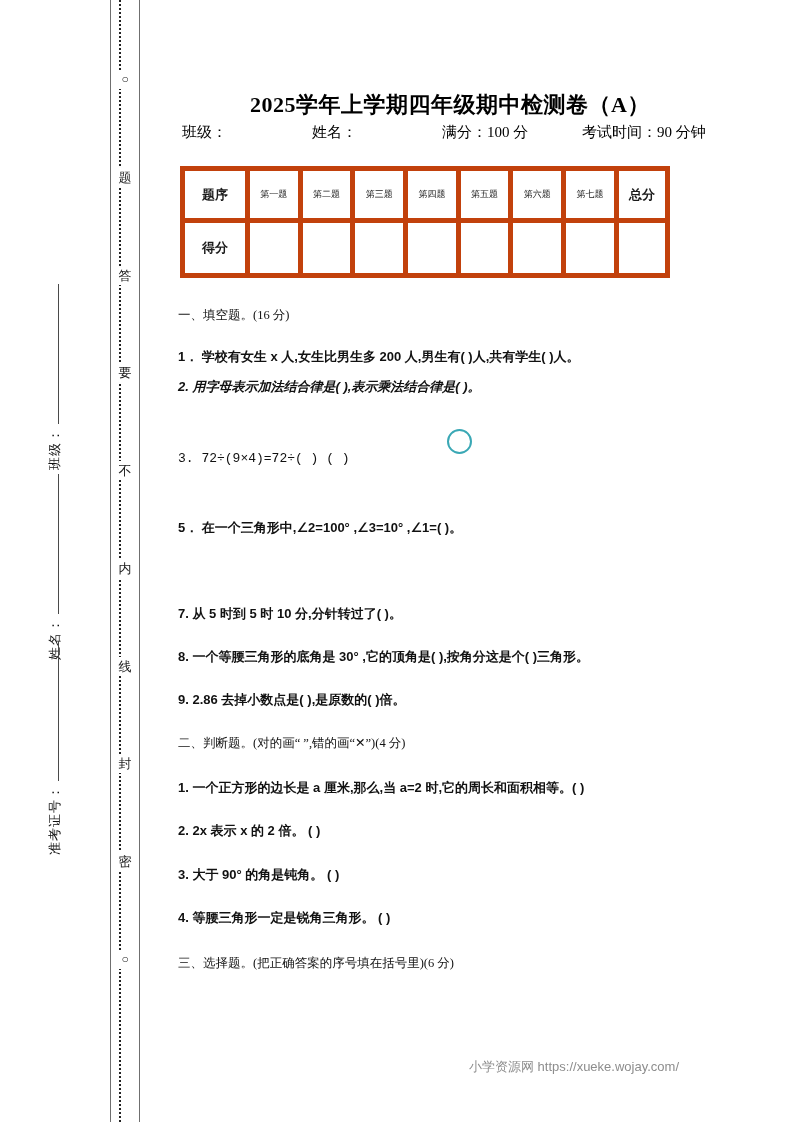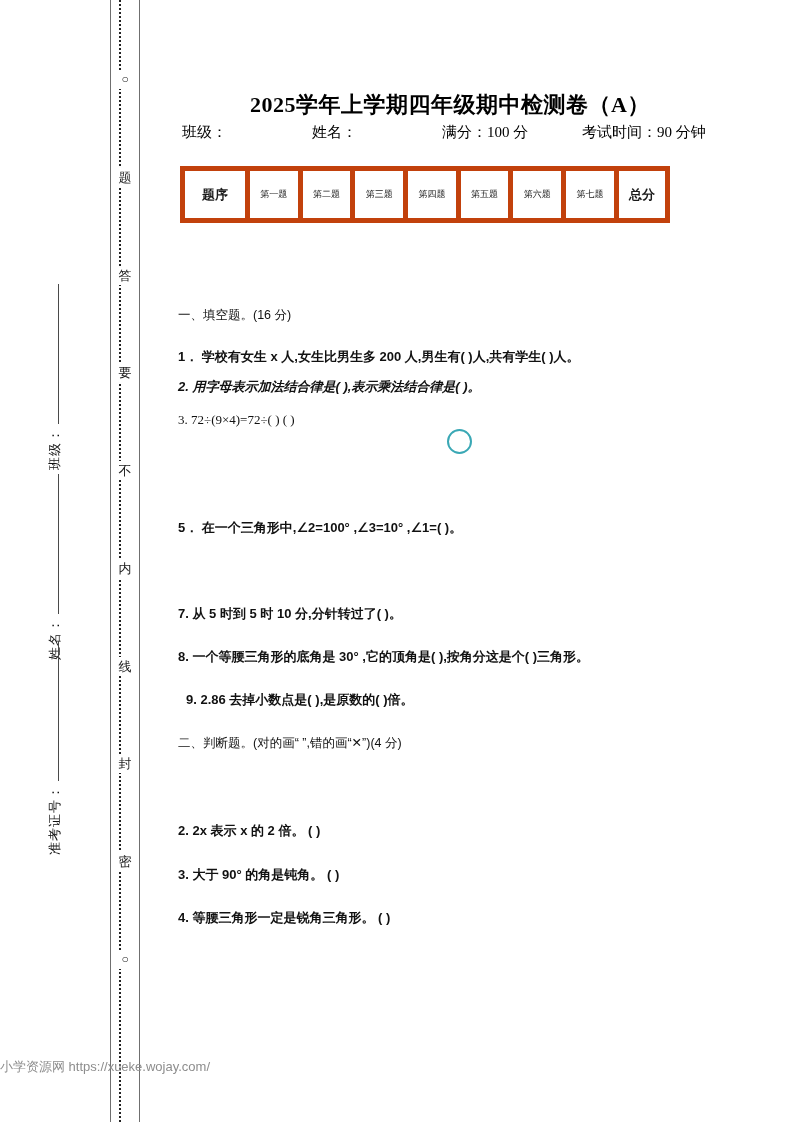--- a/index.html
+++ b/index.html
@@ -125,21 +125,21 @@
   }
   .q{
     position:absolute;left:28px;
     font-size:13px;
     white-space:nowrap;
     color:#111;
     font-family:"Liberation Sans","DejaVu Sans",sans-serif;
     font-weight:bold;
   }
   .section-head{
-    font-family:Liberation Sans, sans-serif;
+    font-family:Liberation Serif, serif;
     font-weight:normal;
     text-align:center;
   }
   .q.serifq{
     font-family:"Liberation Serif","DejaVu Serif",serif;
     font-weight:normal;
   }
 
   
   #circle-annotation{
@@ -147,21 +147,21 @@
     left:297px;top:429px;
     width:21px;height:21px;
     border:2px solid #3aa8b5;
     border-radius:50%;
     background:transparent;
   }
 
   
   #footer-watermark{
     position:absolute;left:0;top:1058px;width:679px;
-    text-align:left;
+    text-align:right;
     font-size:13px;
     color:#8d8d8d;
     font-family:"Liberation Sans","DejaVu Sans",sans-serif;
   }
 </style>
 </head>
 <body>
 
 <div id="seal-margin">
   <div class="seal-rule outer"></div>
@@ -220,34 +220,47 @@
         <td class="hd">题序</td>
         <td>第一题</td>
         <td>第二题</td>
         <td>第三题</td>
         <td>第四题</td>
         <td>第五题</td>
         <td>第六题</td>
         <td>第七题</td>
         <td class="total">总分</td>
       </tr>
+      <tr class="row-2">
+        <td class="hd">得分</td>
+        <td></td>
+        <td></td>
+        <td></td>
+        <td></td>
+        <td></td>
+        <td></td>
+        <td></td>
+        <td></td>
+      </tr>
     </tbody>
   </table>
 
   <div class="section-head" style="top:307px;">一、填空题。(16 分)</div>
   <div class="q" style="top:348px;">1． 学校有女生 x 人,女生比男生多 200 人,男生有(      )人,共有学生(      )人。</div>
   <div class="q" style="top:378px;font-style:italic;">2. 用字母表示加法结合律是(                ),表示乘法结合律是(                )。</div>
-  <div class="q serifq" style="top:412px;">3. 72÷(9×4)=72÷(        )      (        )</div>
+  <div class="q serifq" style="top:451px;font-family:Liberation Mono, monospace;">3. 72÷(9×4)=72÷(        )      (        )</div>
   <div class="q" style="top:519px;">5． 在一个三角形中,∠2=100°  ,∠3=10°  ,∠1=(      )。</div>
   <div class="q" style="top:605px;">7. 从 5 时到 5 时 10 分,分针转过了(      )。</div>
   <div class="q" style="top:648px;">8. 一个等腰三角形的底角是 30° ,它的顶角是(      ),按角分这是个(      )三角形。</div>
-  <div class="q" style="top:691px;margin-left:8px;">9. 2.86 去掉小数点是(      ),是原数的(      )倍。</div>
+  <div class="q" style="top:691px;">9. 2.86 去掉小数点是(      ),是原数的(      )倍。</div>
 
   <div class="section-head" style="top:735px;">二、判断题。(对的画“  ”,错的画“✕”)(4 分)</div>
+  <div class="q" style="top:779px;">1. 一个正方形的边长是 a 厘米,那么,当 a=2 时,它的周长和面积相等。(      )</div>
   <div class="q" style="top:822px;text-align:right;">2. 2x 表示 x 的 2 倍。     (      )</div>
   <div class="q" style="top:866px;">3. 大于 90° 的角是钝角。     (      )</div>
   <div class="q" style="top:909px;">4. 等腰三角形一定是锐角三角形。      (      )</div>
 
+  <div class="section-head" style="top:955px;">三、选择题。(把正确答案的序号填在括号里)(6 分)</div>
 
   <div id="circle-annotation"></div>
 </div>
 
 <div id="footer-watermark">小学资源网 https://xueke.wojay.com/</div>
 
 </body></html>

